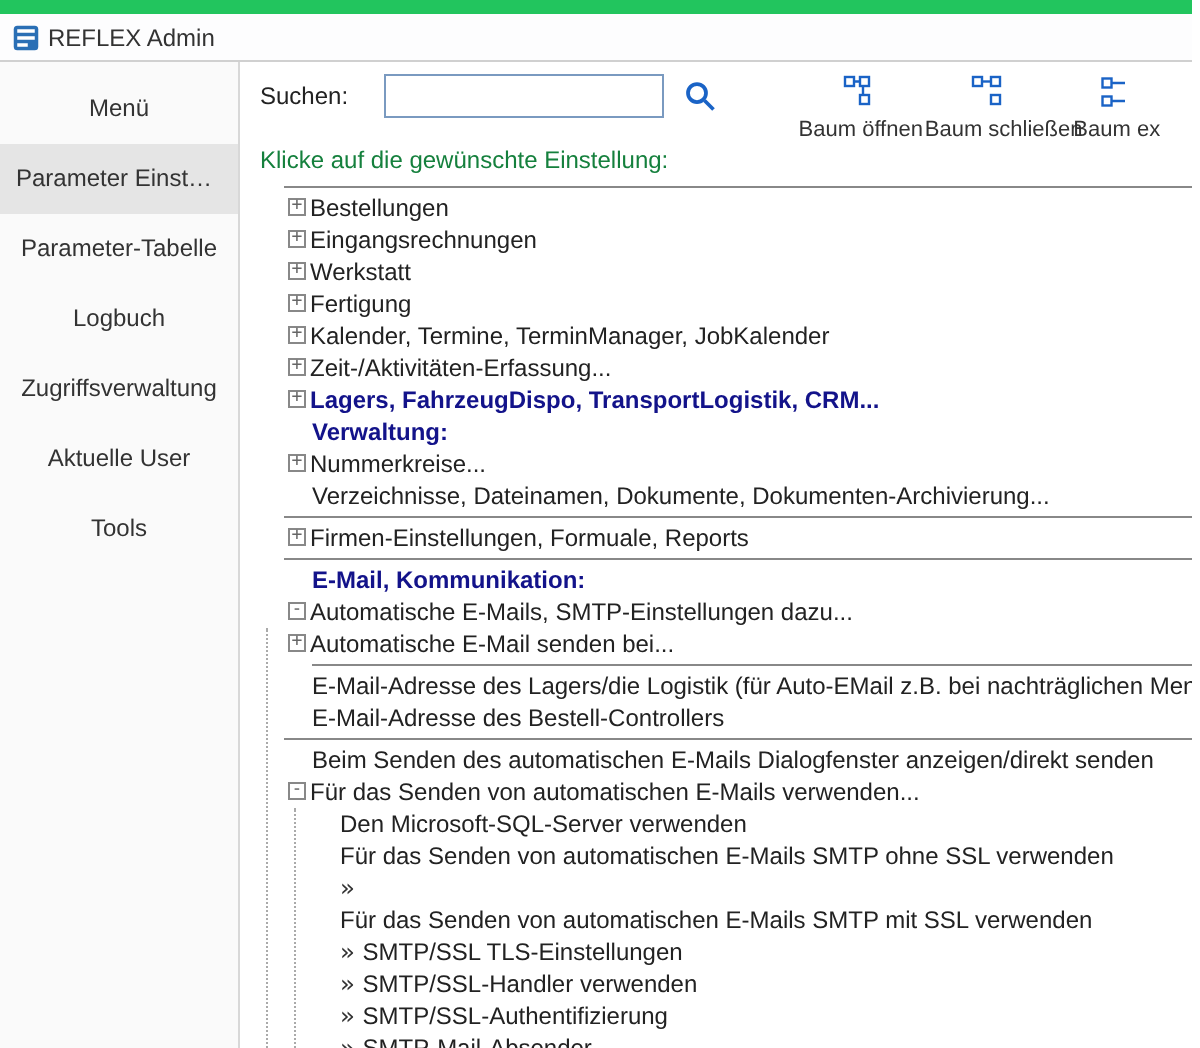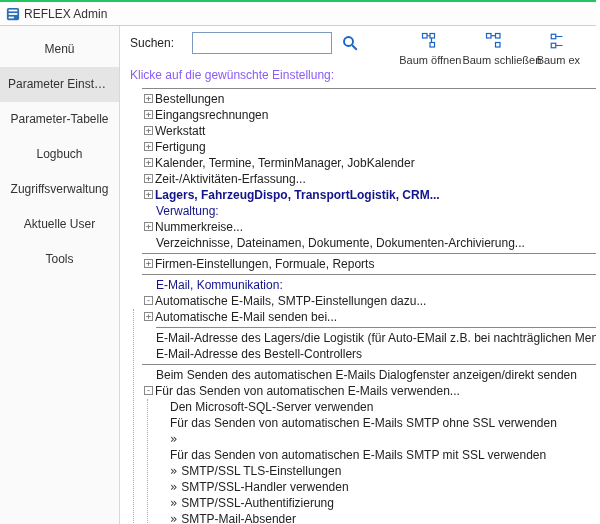--- a/index.html
+++ b/index.html
@@ -1,40 +1,40 @@
 <!DOCTYPE html>
 <html><head>
 <meta charset="utf-8">
 <style>
   * { box-sizing: border-box; }
   html,body { margin:0; padding:0; font-family: "Segoe UI", Tahoma, Arial, sans-serif; font-size:12px; color:#222; background:#fff; }
-  .window { width:596px; height:524px; overflow:hidden; border-top:2px solid #22c55e; }
+  .window { width:596px; height:524px; overflow:hidden; border-top:7px solid #22c55e; }
   .titlebar { height:24px; line-height:24px; padding-left:6px; background:#fdfdfe; border-bottom:1px solid #d0d0d0; font-size:12px; color:#333; display:flex; align-items:center; gap:4px;}
   .titlebar .t-icon { width:14px; height:14px; }
   .body { display:flex; height:calc(100% - 24px); }
   .sidebar { width:120px; min-width:120px; border-right:1px solid #d8d8d8; background:#fafafa;text-align:center; }
   .side-item { padding:10px 8px; font-size:12px; color:#333; border-bottom:1px solid transparent; cursor:default; white-space:nowrap; overflow:hidden; text-overflow:ellipsis;}
   .side-item.first { padding-top:16px; }
   .side-item.selected { background:#e5e5e5; }
   .main { flex:1; position:relative; overflow:hidden; }
   .toolbar { display:flex; align-items:flex-start; padding:6px 10px 2px 10px; gap:8px; }
   .search-lbl { padding-top:4px; width:60px; }
   .search-box { border:1px solid #7a9ac0; height:22px; width:140px; padding:2px 4px; font-size:12px; }
   .search-btn { width:22px; height:22px; display:flex; align-items:center; justify-content:center; color:#1a63c6; cursor:pointer;}
   .tb-actions { display:flex; margin-left:30px; overflow:hidden;}
   .tb-action { text-align:center; font-size:11px; color:#333; cursor:pointer; min-width:64px; white-space:nowrap;}
   .tb-action .ic { height:18px; display:flex; align-items:center; justify-content:center; margin-bottom:4px; color:#1a63c6;}
-  .hint { padding:0 10px 4px 10px; font-size:12px; color:#8b5cf6; }
+  .hint { padding:0 10px 4px 10px; font-size:12px; color:#15803d; }
   .tree { padding:0 0 0 8px; font-size:12px; line-height:16px; }
   .node { display:flex; align-items:flex-start; }
   .tw { width:14px; text-align:center; color:#666; font-family:monospace; font-size:11px; flex-shrink:0; user-select:none; position:relative; top:0px;}
   .tw.box { border:1px solid #888; width:9px; height:9px; line-height:7px; font-size:9px; margin:3px 2px 0 2px; }
   .lbl { white-space:nowrap; }
   .bold { font-weight:bold; color:#13138a; }
-  .sec  { font-weight:normal; color:#13138a; }
+  .sec  { font-weight:bold; color:#13138a; }
   .sep  { border-top:1px solid #888; margin:2px 0 2px 0; height:0; }
   .ind1 { padding-left:14px; }
   .bullet { color:#333; font-family:monospace; padding-right:4px;}
   .vline { border-left:1px dotted #aaa; margin-left:5px; padding-left:8px; }
   svg { display:block; }
 </style>
 </head>
 <body>
 
 <div class="window">

